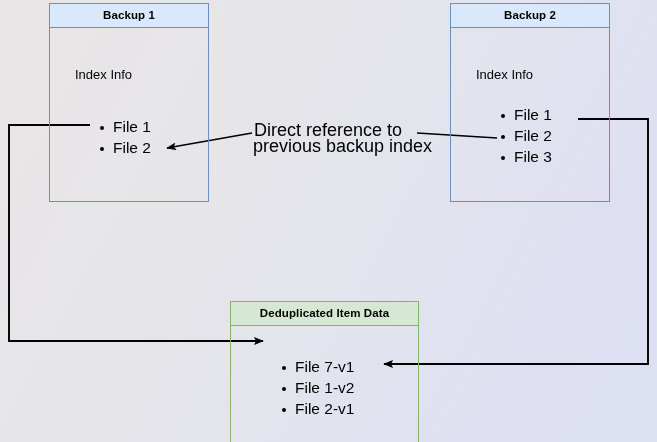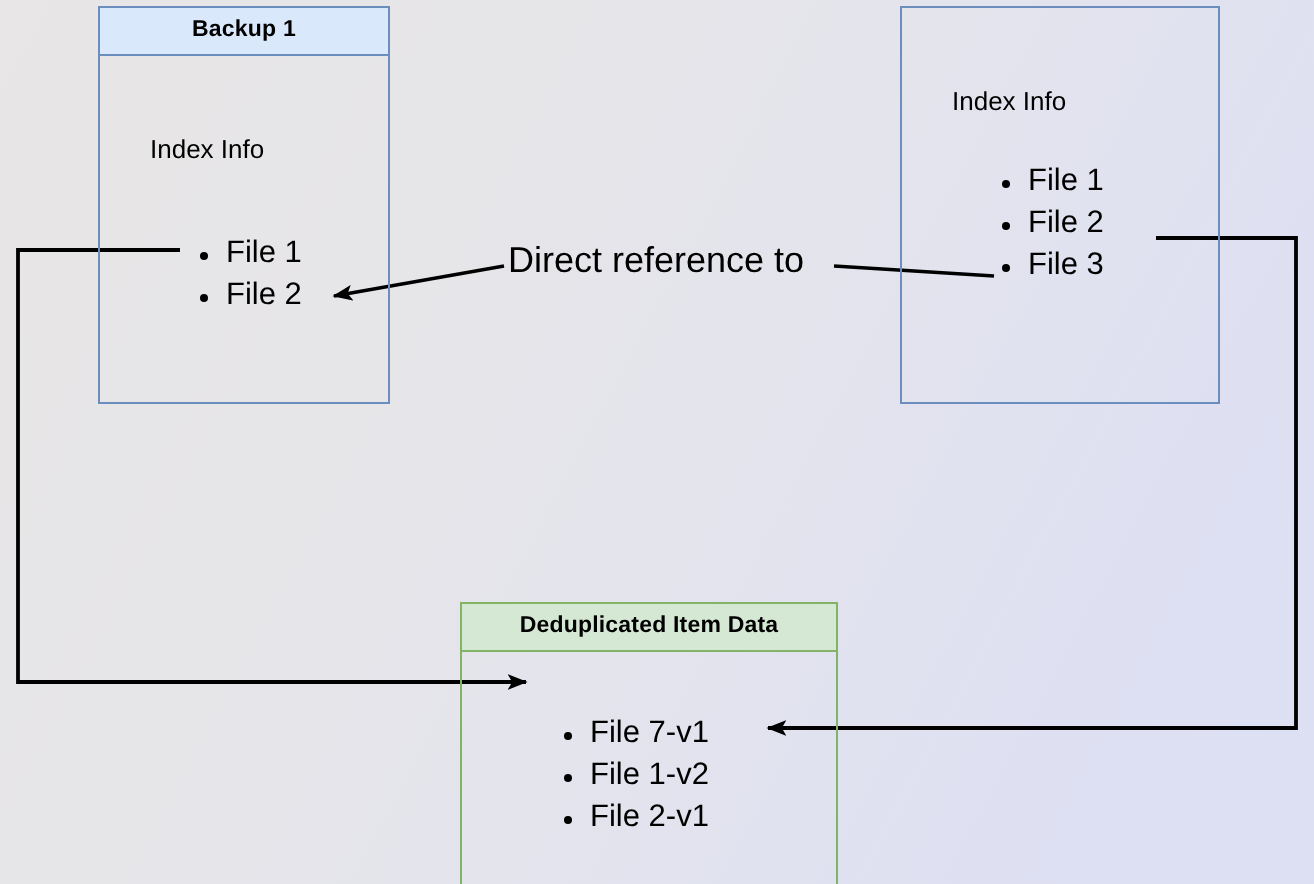--- a/index.html
+++ b/index.html
@@ -120,32 +120,33 @@
 
     <g>
       <path d="M90,125 L9,125 L9,341 L263,341" fill="none" stroke="#000000" stroke-width="1.9" stroke-linejoin="miter" marker-end="url(#arrowhead)"></path>
     </g>
 
     <g>
       <path d="M578,119 L648,119 L648,364 L384,364" fill="none" stroke="#000000" stroke-width="1.9" stroke-linejoin="miter" marker-end="url(#arrowhead)"></path>
     </g>
   </svg>
 
-  <div class="node blue" style="left:49px; top:3px; width:146px; height:199px;">
+  <div class="node blue" style="left:49px; top:3px; width:160px; height:199px;">
     <div class="node-header">Backup 1</div>
     <div class="node-body" style="height:173px;">
       <div class="index-label" style="left:25px; top:39px;">Index Info</div>
       <ul class="file-list" style="left:49px; top:89px;">
         <li>File 1</li>
         <li>File 2</li>
       </ul>
     </div>
   </div>
 
   <div class="node blue" style="left:450px; top:3px; width:160px; height:199px;">
+    <div class="node-header">Backup 2</div>
     <div class="node-body" style="height:173px;">
       <div class="index-label" style="left:25px; top:39px;">Index Info</div>
       <ul class="file-list" style="left:49px; top:77px;">
         <li>File 1</li>
         <li>File 2</li>
         <li>File 3</li>
       </ul>
     </div>
   </div>
 
@@ -155,15 +156,16 @@
       <ul class="file-list" style="left:50px; top:31px;">
         <li>File 7-v1</li>
         <li>File 1-v2</li>
         <li>File 2-v1</li>
       </ul>
     </div>
   </div>
 
   <div class="caption" style="left:253px; top:122px; width:150px;">
     <span>Direct reference to</span>
+    <span>previous backup index</span>
   </div>
 
 </div>
 
 </body></html>

